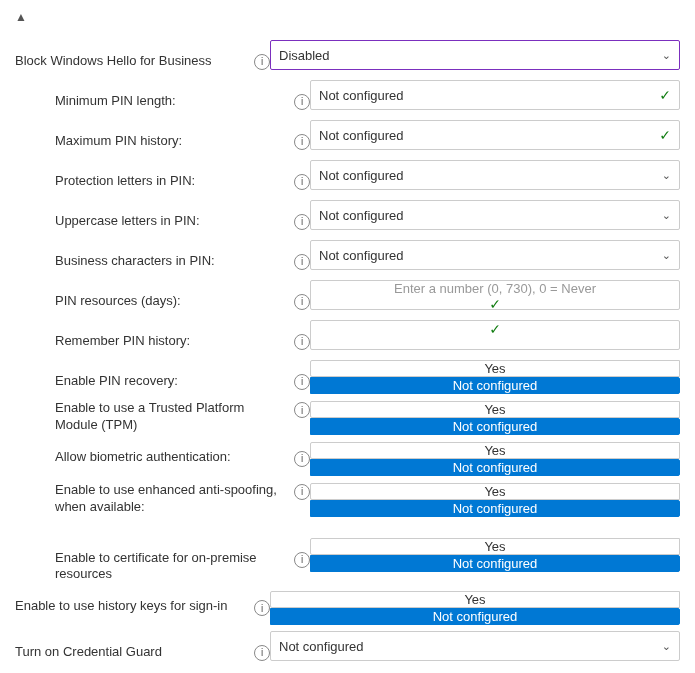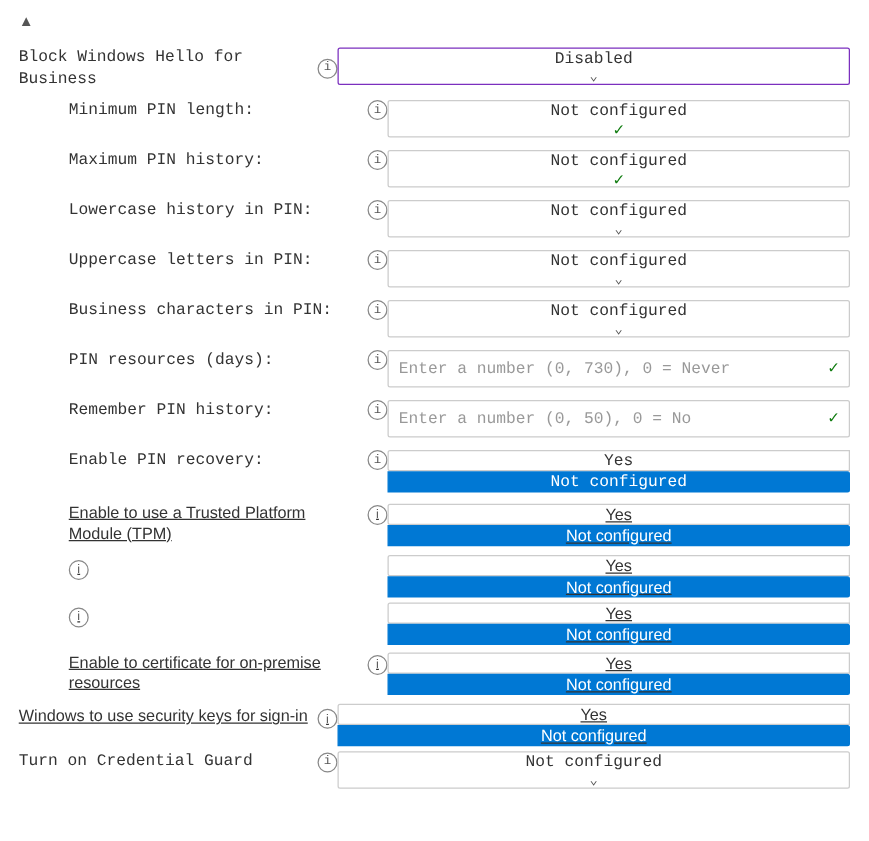--- a/index.html
+++ b/index.html
@@ -23,24 +23,23 @@
       font-weight: 600;
       color: #333;
     }
     .chevron-icon {
       font-size: 12px;
       color: #555;
       cursor: pointer;
     }
     .row {
       display: flex;
-      align-items: flex-start;
+      align-items: flex-end;
       margin-bottom: 8px;
       min-height: 32px;
-      font-family: Liberation Mono, monospace;
     }
     .row-indented {
       padding-left: 40px;
     }
     .row-label {
       display: flex;
       align-items: center;
       gap: 5px;
       width: 255px;
       min-width: 255px;
@@ -73,21 +72,20 @@
       width: 100%;
       height: 30px;
       border: 1px solid #ccc;
       border-radius: 2px;
       display: flex;
       align-items: center;
       justify-content: space-between;
       padding: 0 8px;
       cursor: pointer;
       background: #fff;
-      flex-direction: column;
     }
     .dropdown.purple-border {
       border-color: #7b2fbe;
     }
     .dropdown-text {
       font-size: 13px;
       color: #333;
     }
     .dropdown-chevron {
       color: #555;
@@ -102,20 +100,21 @@
       height: 30px;
       border: 1px solid #ccc;
       border-radius: 2px;
       padding: 0 8px;
       font-size: 13px;
       color: #999;
       background: #fff;
       display: flex;
       align-items: center;
       justify-content: space-between;
+      flex-direction: column;
     }
     .toggle-group {
       display: flex;
       width: 100%;
       height: 30px;
       flex-direction: column;
     }
     .toggle-btn {
       flex: 1;
       display: flex;
@@ -131,22 +130,22 @@
       color: #333;
     }
     .toggle-btn.right {
       border-radius: 0 2px 2px 0;
       background: #0078d4;
       color: #fff;
       border-color: #0078d4;
     }
     .multi-line-row {
       display: flex;
+      align-items: center;
       margin-bottom: 8px;
-      text-decoration: underline;
     }
     .multi-line-row .row-label {
       align-items: flex-start;
       padding-top: 4px;
     }
   </style>
 </head>
 <body>
 
 <div class="container">
@@ -189,21 +188,21 @@
     <div class="control-area">
       <div class="dropdown">
         <span class="dropdown-text">Not configured</span>
         <span class="dropdown-checkmark">✓</span>
       </div>
     </div>
   </div>
 
   <div class="row row-indented">
     <div class="row-label">
-      <span class="row-label-text">Lowercase history in PIN:</span>
+      <span class="row-label-text">Protection letters in PIN:</span>
       <span class="info-icon">i</span>
     </div>
     <div class="control-area">
       <div class="dropdown">
         <span class="dropdown-text">Not configured</span>
         <span class="dropdown-chevron">⌄</span>
       </div>
     </div>
   </div>
 
@@ -246,21 +245,20 @@
     </div>
   </div>
 
   <div class="row row-indented">
     <div class="row-label">
       <span class="row-label-text">Remember PIN history:</span>
       <span class="info-icon">i</span>
     </div>
     <div class="control-area">
       <div class="text-input">
-        <span style="color:#999;">Enter a number (0, 50), 0 = No</span>
         <span class="dropdown-checkmark">✓</span>
       </div>
     </div>
   </div>
 
   <div class="row row-indented">
     <div class="row-label">
       <span class="row-label-text">Enable PIN recovery:</span>
       <span class="info-icon">i</span>
     </div>
@@ -280,58 +278,60 @@
     <div class="control-area">
       <div class="toggle-group">
         <div class="toggle-btn left">Yes</div>
         <div class="toggle-btn right">Not configured</div>
       </div>
     </div>
   </div>
 
   <div class="multi-line-row row-indented">
     <div class="row-label" style="align-items:flex-start; padding-top:2px;">
+      <span class="row-label-text">Allow biometric authentication:</span>
       <span class="info-icon" style="margin-top:2px;">i</span>
     </div>
     <div class="control-area">
       <div class="toggle-group">
         <div class="toggle-btn left">Yes</div>
         <div class="toggle-btn right">Not configured</div>
       </div>
     </div>
   </div>
 
   <div class="multi-line-row row-indented">
     <div class="row-label" style="align-items:flex-start; padding-top:2px;">
+      <span class="row-label-text">Enable to use enhanced anti-spoofing, when available:</span>
       <span class="info-icon" style="margin-top:2px;">i</span>
     </div>
     <div class="control-area">
       <div class="toggle-group">
         <div class="toggle-btn left">Yes</div>
         <div class="toggle-btn right">Not configured</div>
       </div>
     </div>
   </div>
 
   <div class="multi-line-row row-indented">
-    <div class="row-label" style="align-items:flex-start; padding-top:2px;">
+    <div class="row-label" style="align-items:flex-start; padding-top:2px;margin-top:24px;">
       <span class="row-label-text">Enable to certificate for on-premise resources</span>
       <span class="info-icon" style="margin-top:2px;">i</span>
     </div>
     <div class="control-area">
       <div class="toggle-group">
         <div class="toggle-btn left">Yes</div>
         <div class="toggle-btn right">Not configured</div>
       </div>
     </div>
   </div>
 
   <div class="multi-line-row" style="margin-bottom:8px;">
     <div class="row-label" style="align-items:flex-start; padding-top:2px;">
-      <span class="row-label-text">Windows to use security keys for sign-in</span>
+      <span class="row-label-text">Enable to use history keys for sign-in</span>
       <span class="info-icon" style="margin-top:2px;">i</span>
     </div>
     <div class="control-area">
       <div class="toggle-group">
         <div class="toggle-btn left">Yes</div>
         <div class="toggle-btn right">Not configured</div>
       </div>
     </div>
   </div>
 

